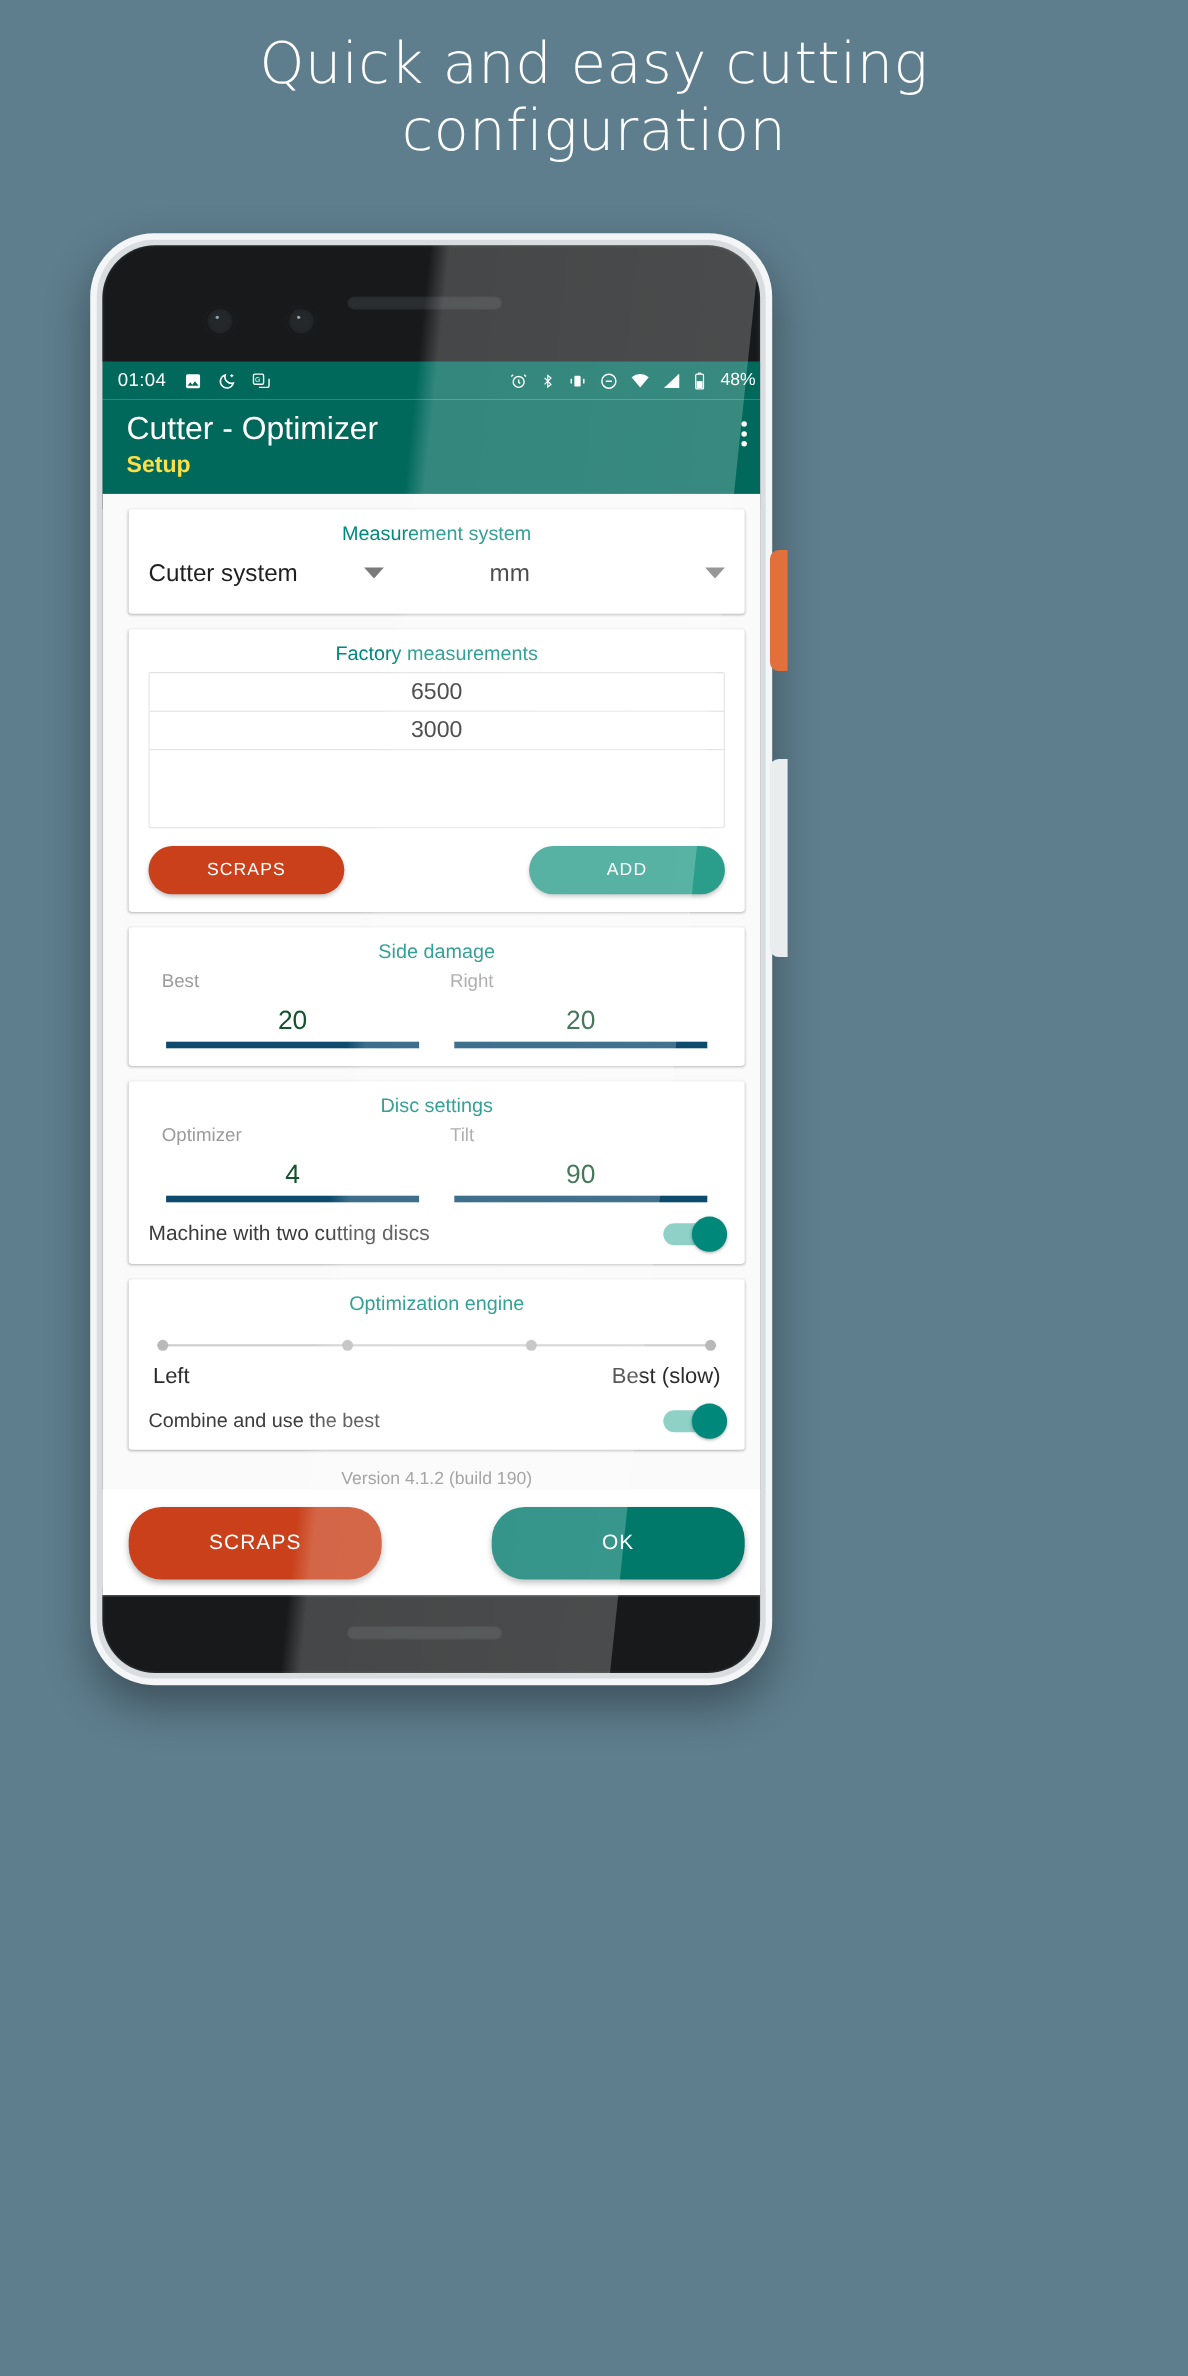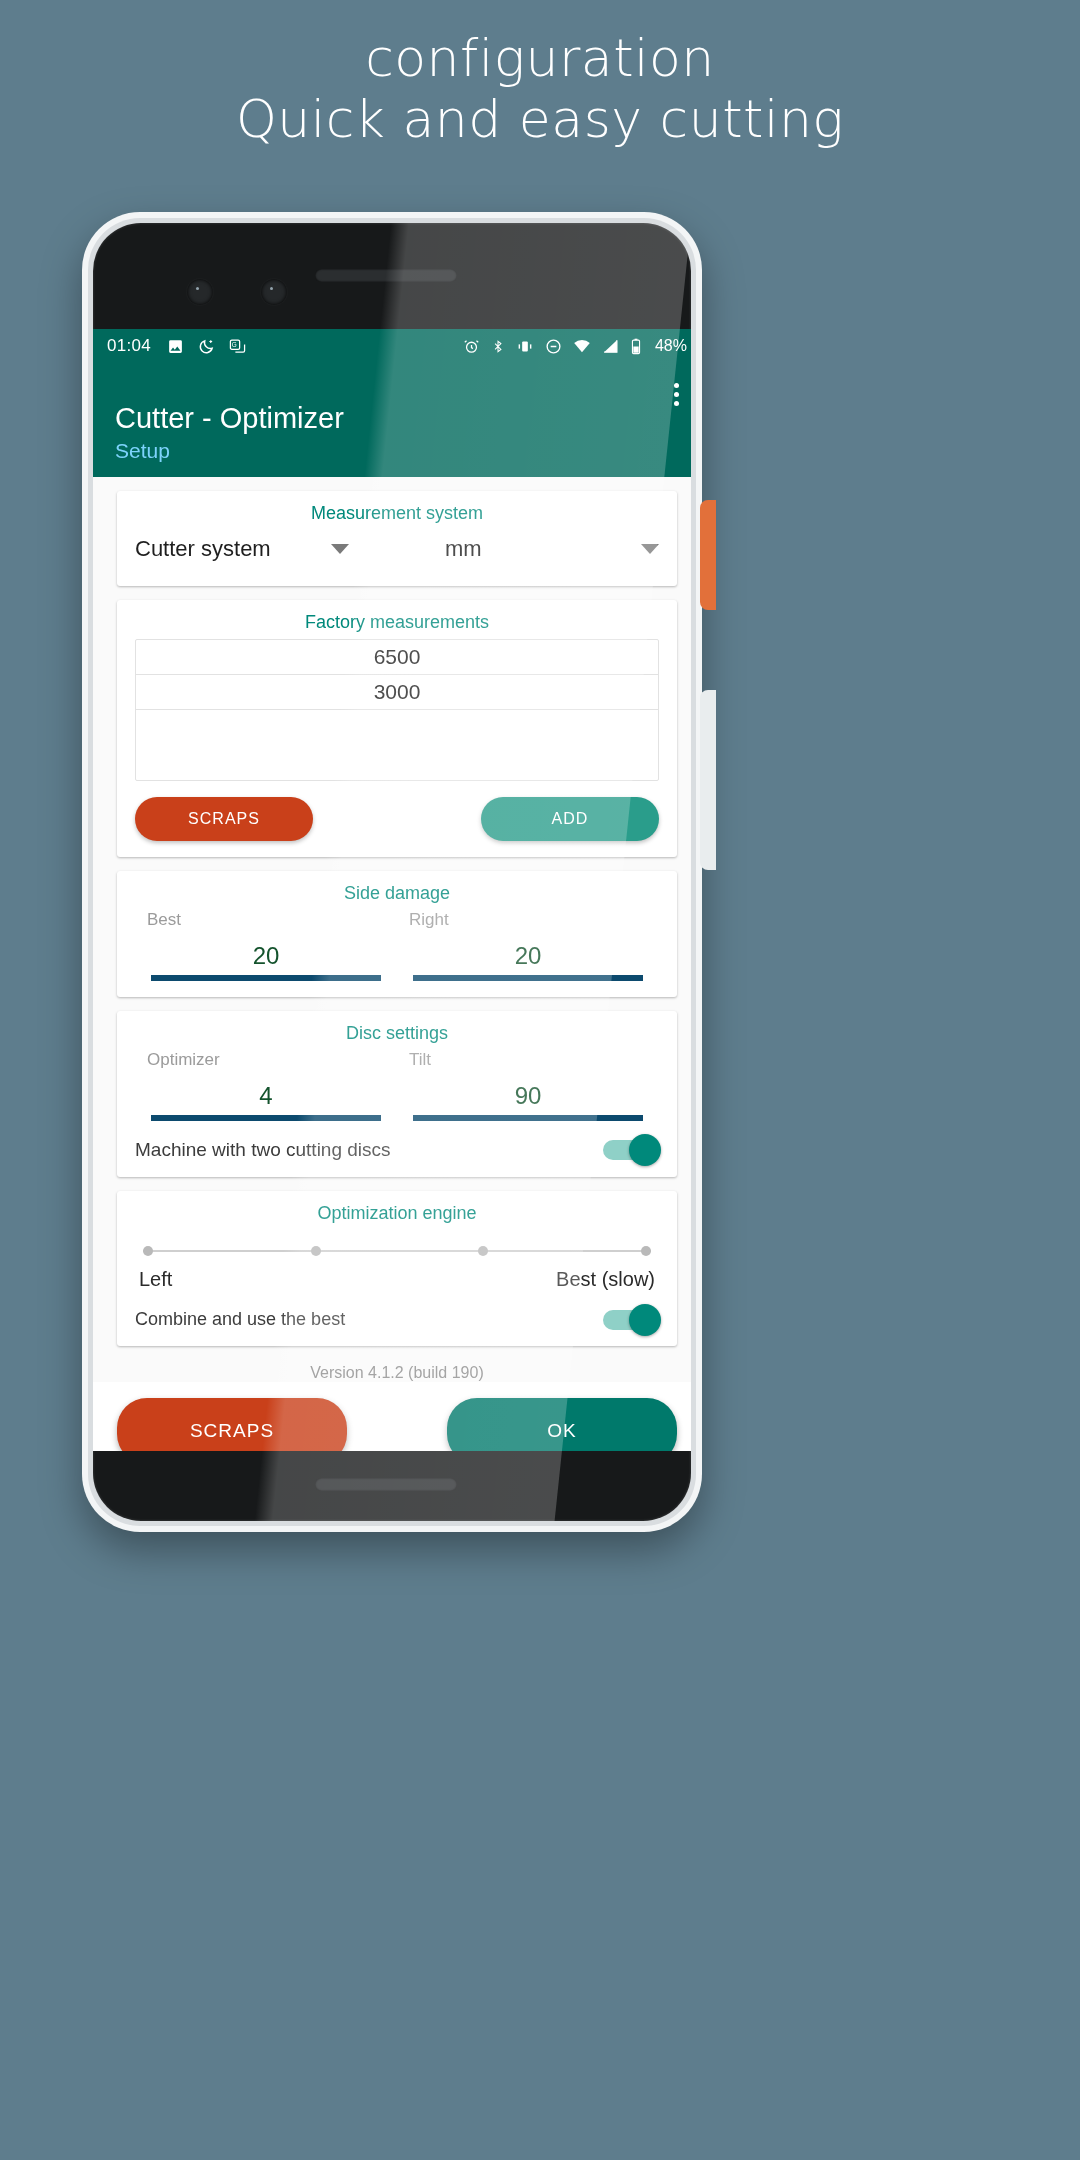--- a/index.html
+++ b/index.html
@@ -86,22 +86,22 @@
   .sb-right-icons { display: flex; align-items: center; gap: 11px; }
   .sb-ico { display: inline-flex; align-items: center; justify-content: center; }
   .sb-batt-text { font-size: 16px; margin-left: 2px; }
 
   
   .appbar {
     background: #00695c; color: #fff;
     padding: 10px 22px 14px 22px;
     display: flex; align-items: flex-start; justify-content: space-between;
   }
-  .appbar-title { font-size: 29px; font-weight: 500; line-height: 1.18; margin-top: 28px; }
-  .appbar-sub { font-size: 21px; color: #7dd3fc; margin-top: 4px; }
+  .appbar-title { font-size: 29px; font-weight: 500; line-height: 1.18; }
+  .appbar-sub { font-size: 21px; color: #fde047; margin-top: 4px; font-weight: bold; }
   .overflow-dots { padding-top: 10px; display: flex; flex-direction: column; gap: 4px; }
   .overflow-dots i { display:block; width: 5px; height: 5px; border-radius: 50%; background: #fff; }
 
   
   .content { background: #fafafa; padding: 0 0 0 0; height: 980px; position: relative; }
 
   .card {
     background: #fff; margin: 14px 24px 0 24px; border-radius: 3px;
     box-shadow: 0 1px 3px rgba(0,0,0,0.16), 0 1px 2px rgba(0,0,0,0.12);
     padding: 12px 18px 16px 18px;
@@ -193,22 +193,22 @@
   }
   .peek-orange { left: 700px; top: 500px; width: 16px; height: 110px; background: #e2703a; }
   .peek-white  { left: 700px; top: 690px; width: 16px; height: 180px; background: #e9edee; }
 </style>
 </head>
 <body>
 
 <div id="root">
 
   <div class="promo">
+    <div>Quick and easy cutting</div>
     <div>configuration</div>
-    <div>Quick and easy cutting</div>
   </div>
 
   <div class="peek peek-orange"></div>
   <div class="peek peek-white"></div>
 
   <div class="phone-outer">
    <div class="phone-mid">
     <div class="phone-bezel">
 
       <div class="cam cam1"></div>

